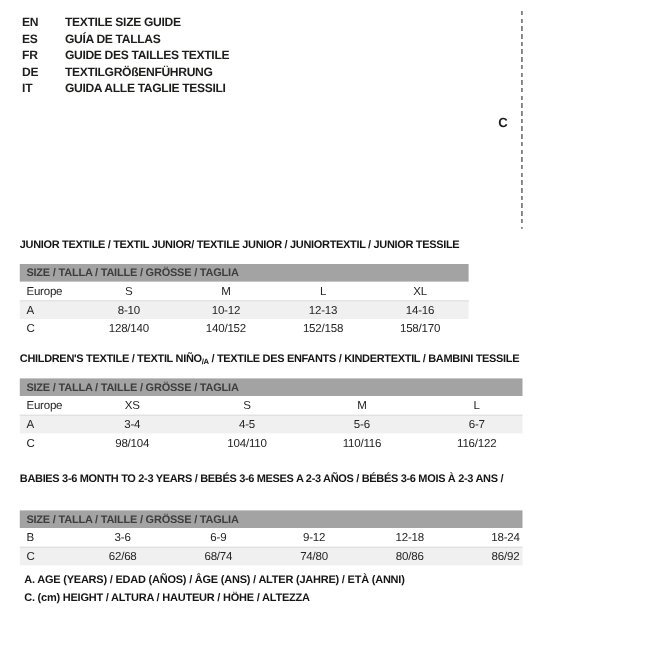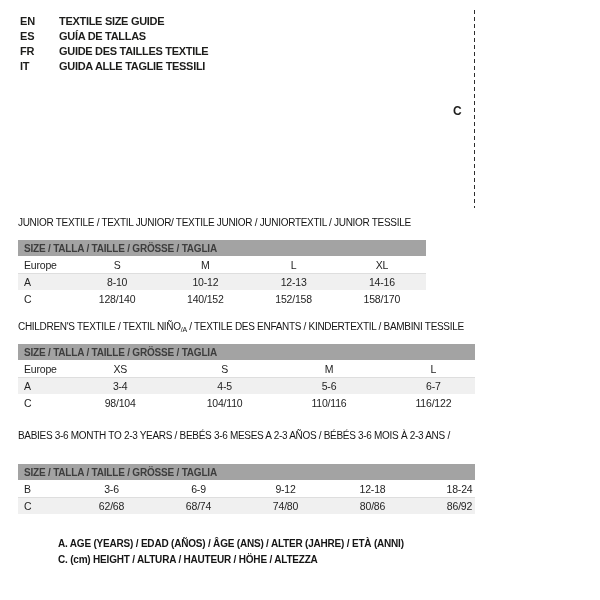--- a/index.html
+++ b/index.html
@@ -11,57 +11,61 @@
   .lang-block{position:absolute;left:20px;top:13px;}
   .lang-row{display:flex;height:15px;align-items:center;}
   .lang-code{width:39px;font-size:11px;font-weight:700;letter-spacing:-0.2px;}
   .lang-title{font-size:11px;font-weight:700;letter-spacing:-0.3px;white-space:nowrap;}
   
   .measure-line{position:absolute;left:474px;top:10px;width:2px;height:198px;
     background:repeating-linear-gradient(to bottom,#2d2d2d 0 4px,transparent 4px 7px);}
   .measure-label{position:absolute;left:453px;top:104px;font-size:12px;font-weight:700;}
   .silhouette{position:absolute;left:478px;top:8px;width:96px;height:200px;}
   
-  .sec-title{position:absolute;left:18px;font-size:10px;font-weight:400;letter-spacing:-0.3px;white-space:nowrap;color:#151515;}
+  .sec-title{position:absolute;left:18px;font-size:10px;font-weight:700;letter-spacing:-0.3px;white-space:nowrap;color:#151515;}
   .sec-title .subscr{font-size:7px;vertical-align:-2px;}
   .two-line{line-height:16.5px;}
   
   .size-table{position:absolute;left:18px;}
   .t-junior{width:408px;}
   .t-wide{width:572px;}
   .size-head{height:16px;background:#a3a3a3;display:flex;align-items:center;
     padding-left:6px;box-sizing:border-box;font-size:10px;font-weight:700;color:#3d3d3d;letter-spacing:-0.2px;}
   .trow{display:grid;height:17px;align-items:center;font-size:10.5px;color:#242424;letter-spacing:-0.2px;}
   .t-junior .trow{grid-template-columns:55px repeat(4,1fr);}
   .t-children .trow{grid-template-columns:50px repeat(5,1fr);}
   .t-babies .trow{grid-template-columns:50px repeat(6,1fr);}
   .trow .cell{text-align:center;white-space:nowrap;}
   .trow .label{text-align:left;padding-left:6px;}
   .trow.stripe{background:#f0f0f0;border-top:1px solid #dedede;box-sizing:border-box;}
   
-  .notes{position:absolute;left:22px;top:538px;margin-left:36px;}
+  .notes{position:absolute;left:22px;top:522px;}
   .note-line{height:16px;font-size:10px;font-weight:700;letter-spacing:-0.2px;white-space:nowrap;color:#151515;}
 </style>
 </head>
 <body>
 
 <div id="canvas">
 
   <div class="lang-block">
     <div class="lang-row">
       <span class="lang-code">EN</span>
       <span class="lang-title">TEXTILE SIZE GUIDE</span>
     </div>
     <div class="lang-row">
       <span class="lang-code">ES</span>
       <span class="lang-title">GUÍA DE TALLAS</span>
     </div>
     <div class="lang-row">
       <span class="lang-code">FR</span>
       <span class="lang-title">GUIDE DES TAILLES TEXTILE</span>
+    </div>
+    <div class="lang-row">
+      <span class="lang-code">DE</span>
+      <span class="lang-title">TEXTILGRÖßENFÜHRUNG</span>
     </div>
     <div class="lang-row">
       <span class="lang-code">IT</span>
       <span class="lang-title">GUIDA ALLE TAGLIE TESSILI</span>
     </div>
   </div>
 
   <div class="measure-line"></div>
   <div class="measure-label">C</div>
   <svg class="silhouette" viewBox="0 0 100 205" xmlns="http://www.w3.org/2000/svg">

